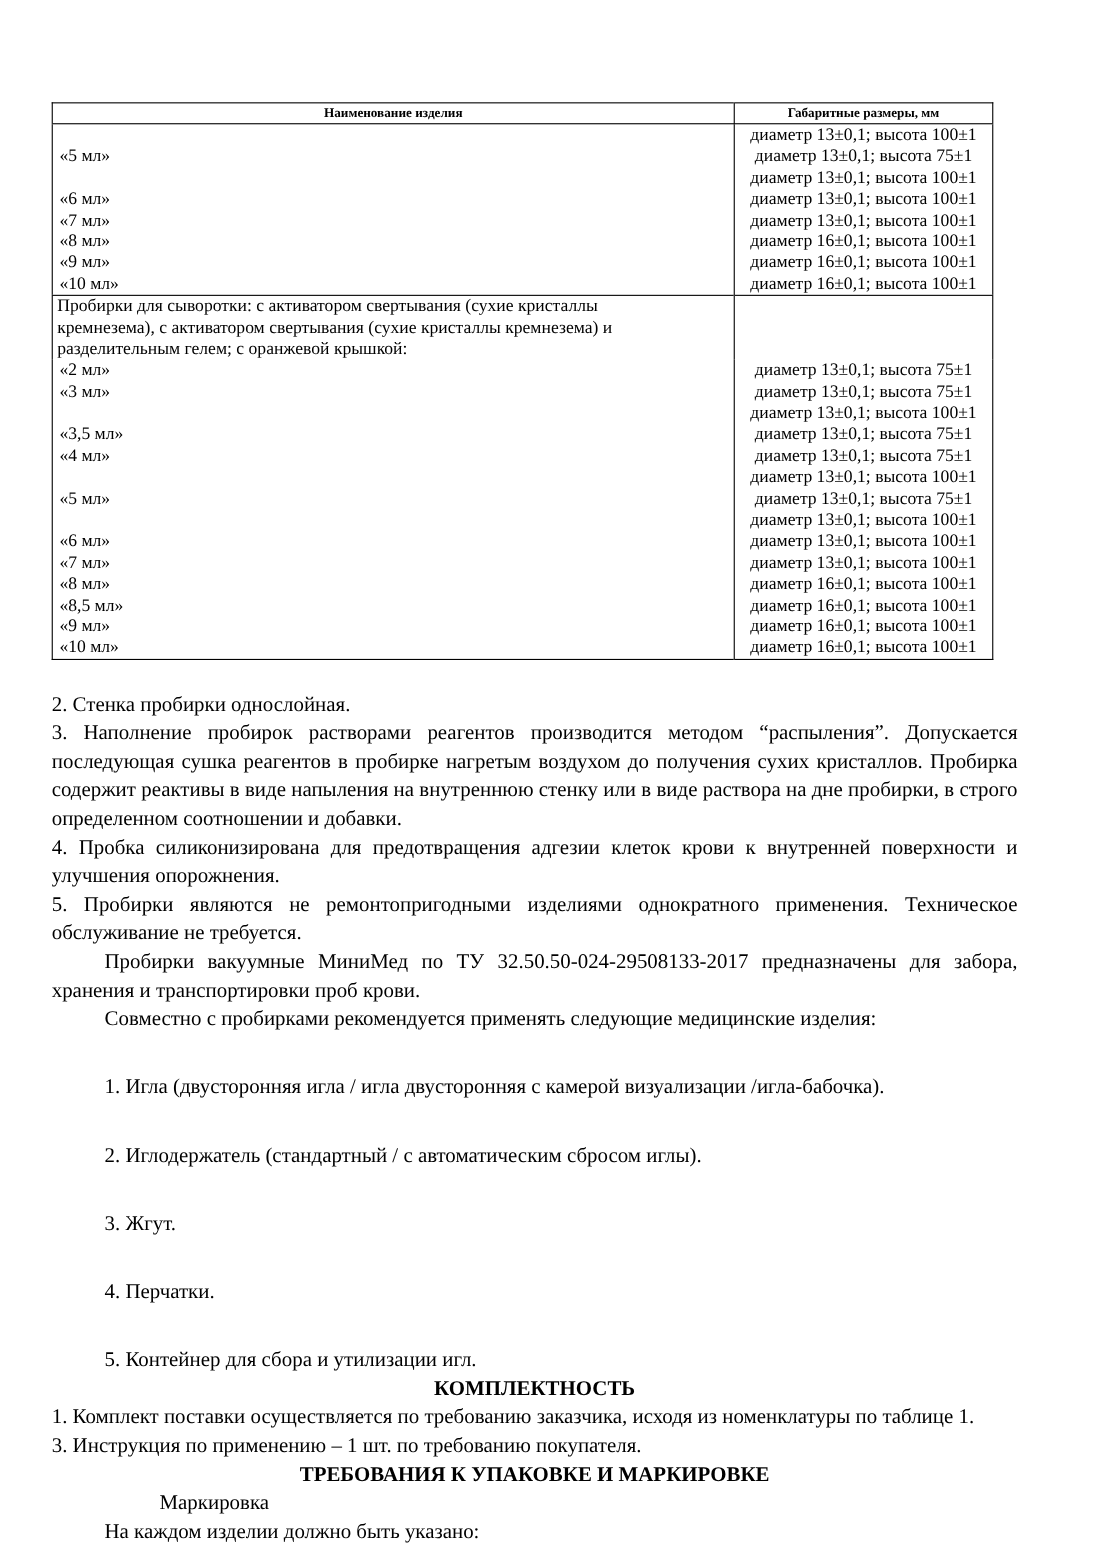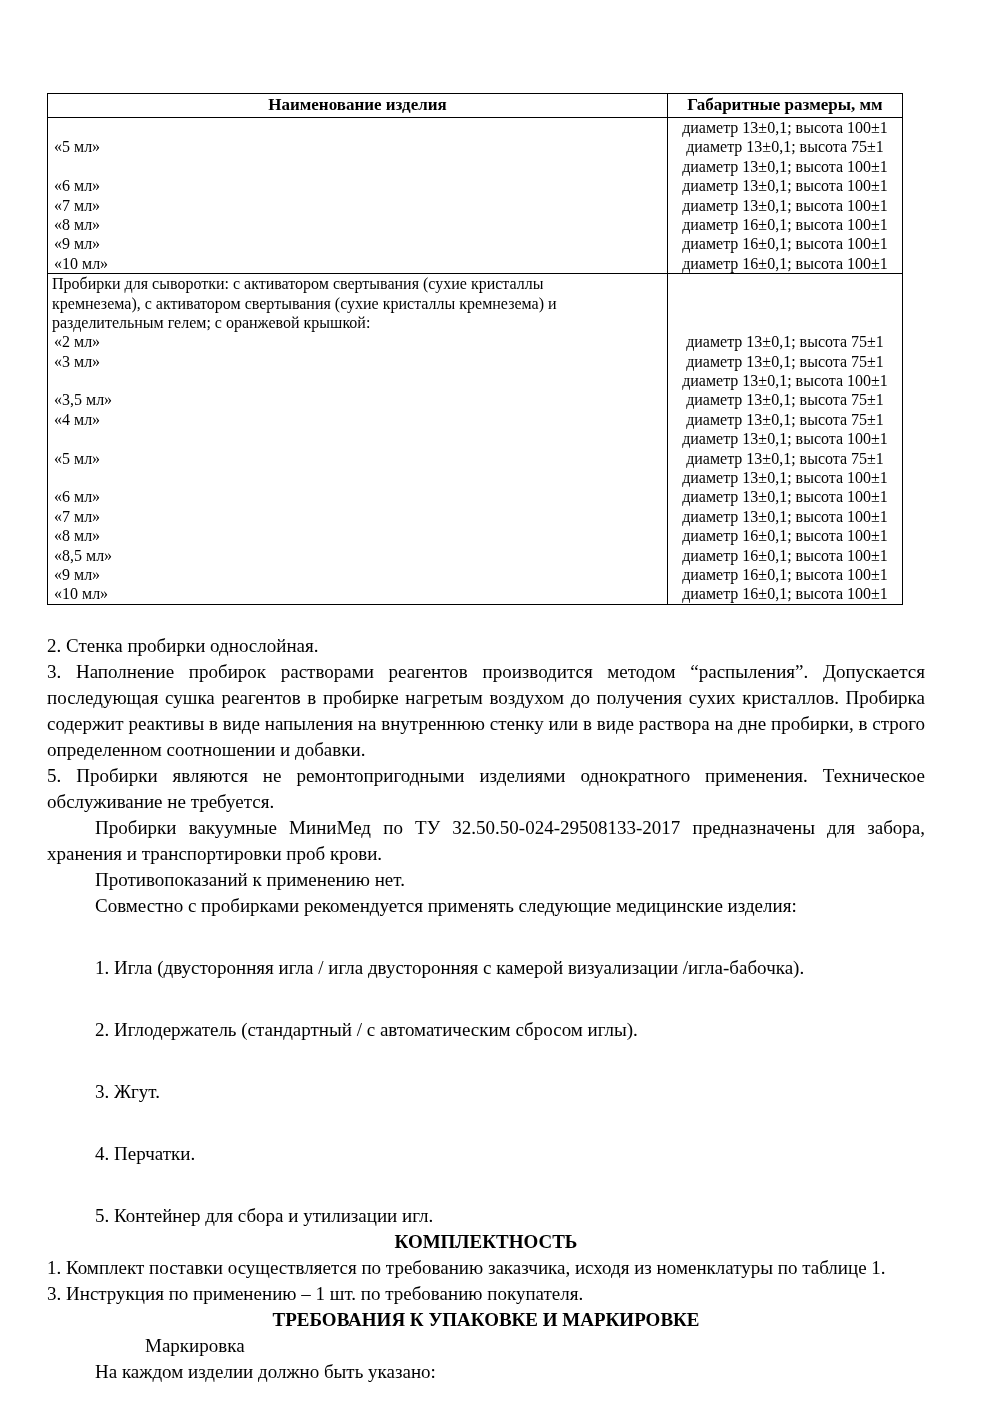--- a/index.html
+++ b/index.html
@@ -14,21 +14,21 @@
   
   table.spec-table {
     border-collapse: collapse;
     width: 855px;
     table-layout: fixed;
   }
   .spec-table { border: 1px solid #000; }
   .spec-table th {
     border-bottom: 1px solid #000;
     font-weight: bold;
-    font-size: 17px;
+    font-size: 12px;
     text-align: center;
     padding: 1px 0 2px 0;
     vertical-align: top;
   }
   .spec-table th.c1, .spec-table td.c1 { width: 620px; border-right: 1px solid #000; }
   .spec-table th.c2, .spec-table td.c2 { width: 235px; }
   .spec-table td { padding: 0; vertical-align: top; font-size: 16px; }
   .spec-table tr.sec2a td { border-top: 1px solid #000; }
   .spec-table .line { height: 19.4px; line-height: 19.4px; white-space: nowrap; overflow: hidden; }
   .spec-table .labels { padding-left: 6px; }
@@ -124,24 +124,24 @@
             <div class="line">диаметр 16±0,1; высота 100±1</div>
           </td>
     </tr>
   </tbody>
     </table>
 
   <div class="body-text">
 
     <p>2. Стенка пробирки однослойная.</p>
     <p class="just">3. Наполнение пробирок растворами реагентов производится методом “распыления”. Допускается последующая сушка реагентов в пробирке нагретым воздухом до получения сухих кристаллов. Пробирка содержит реактивы в виде напыления на внутреннюю стенку или в виде раствора на дне пробирки, в строго определенном соотношении и добавки.</p>
+    <p class="just">4. Пробка силиконизирована для предотвращения адгезии клеток крови к внутренней поверхности и улучшения опорожнения.</p>
     <p class="just">5. Пробирки являются не ремонтопригодными изделиями однократного применения. Техническое обслуживание не требуется.</p>
 
     <p class="just indent">Пробирки вакуумные МиниМед по ТУ 32.50.50-024-29508133-2017 предназначены для забора, хранения и транспортировки проб крови.</p>
-    <p class="indent">Противопоказаний к применению нет.</p>
     <p class="indent">Совместно с пробирками рекомендуется применять следующие медицинские изделия:</p>
     <div class="num-list">
         <div class="line">1. Игла (двусторонняя игла / игла двусторонняя с камерой визуализации /игла-бабочка).</div>
         <div class="line">2. Иглодержатель (стандартный / с автоматическим сбросом иглы).</div>
         <div class="line">3. Жгут.</div>
         <div class="line">4. Перчатки.</div>
         <div class="line">5. Контейнер для сбора и утилизации игл.</div>
       </div>
 
     <p class="heading">КОМПЛЕКТНОСТЬ</p>

